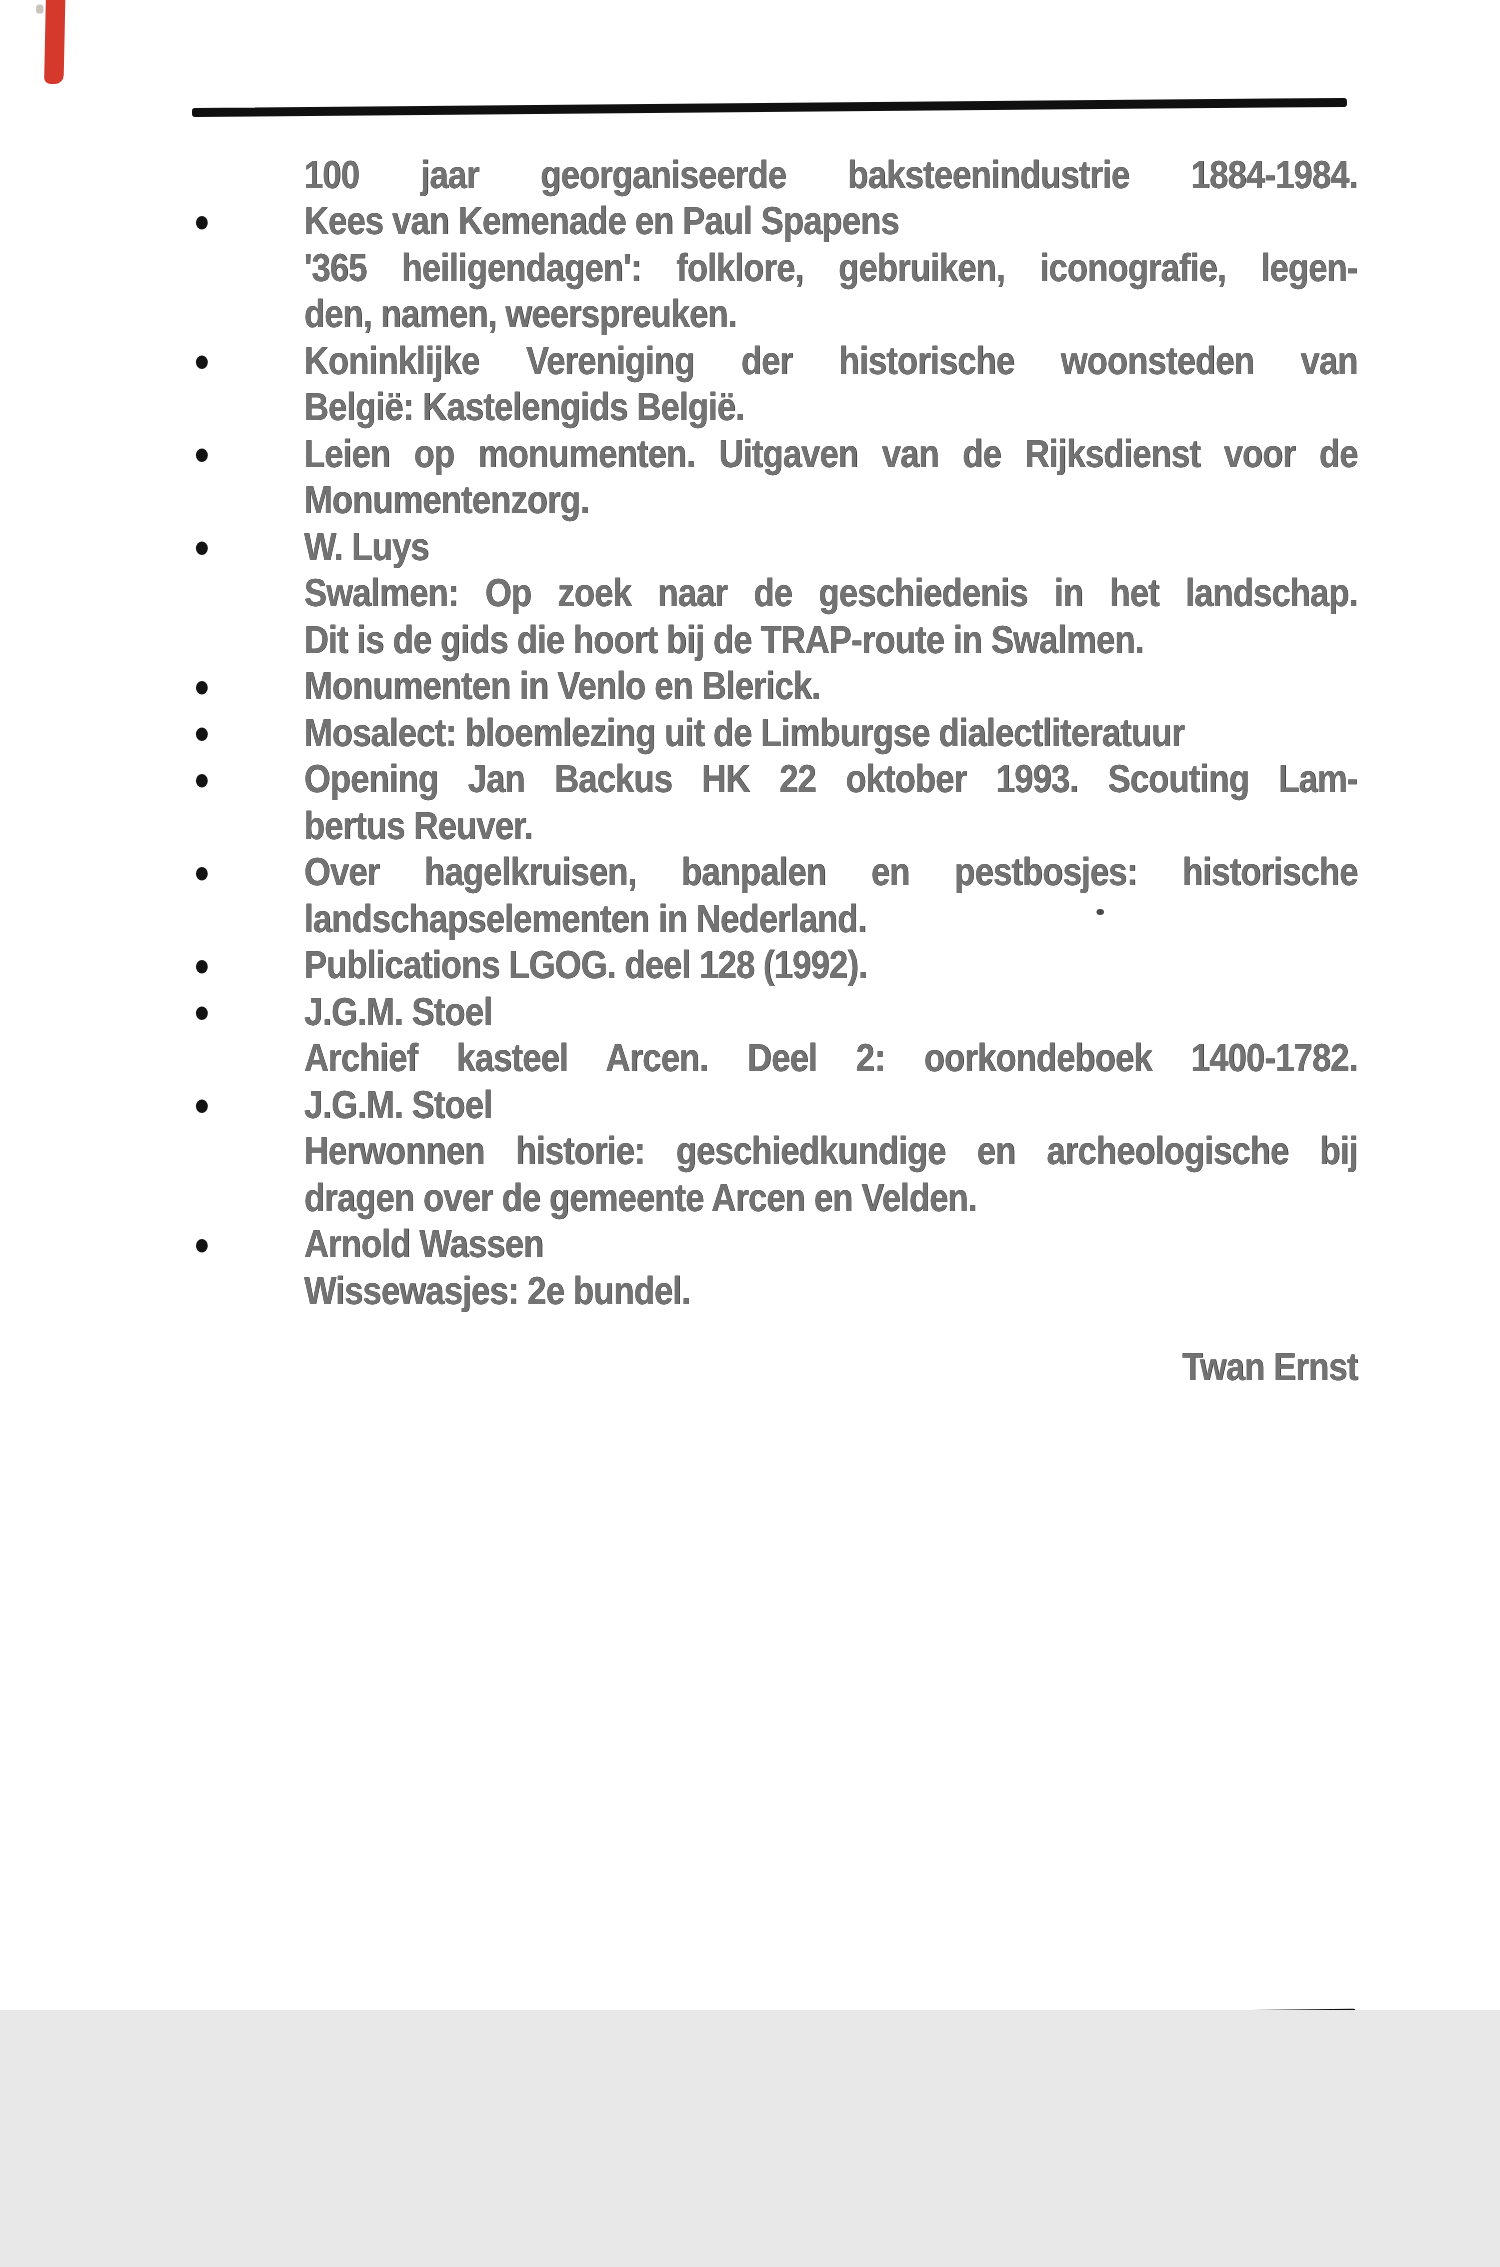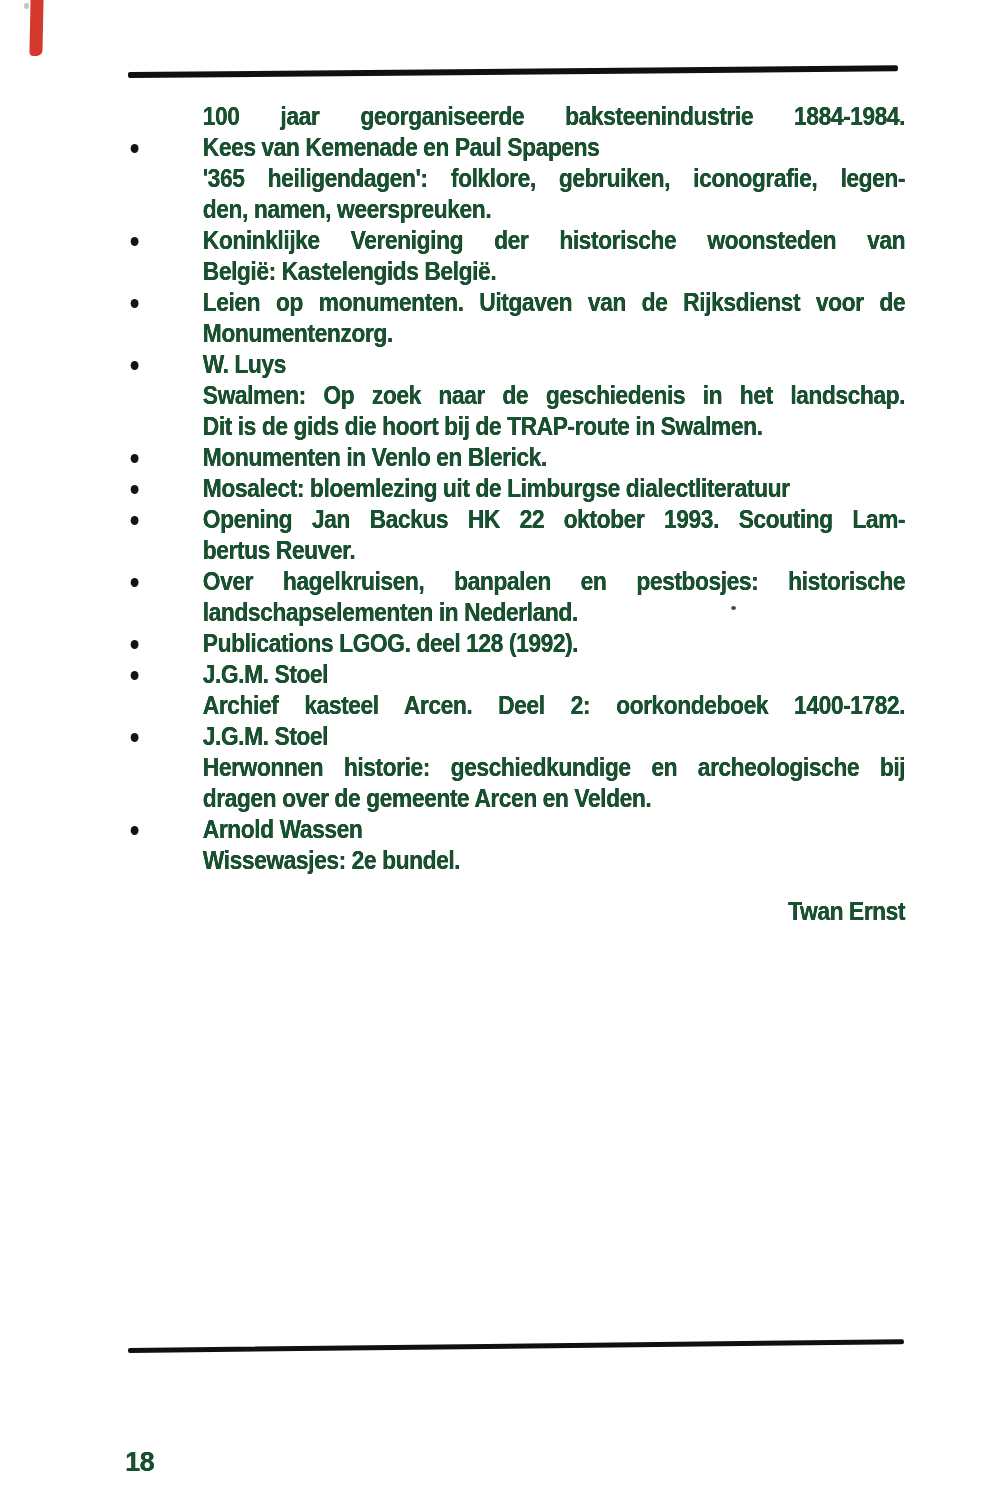--- a/index.html
+++ b/index.html
@@ -1,23 +1,23 @@
 <!DOCTYPE html>
 <html><head>
 <meta charset="utf-8">
 <style>
   html, body { margin: 0; padding: 0; background: #e8e8e8; }
   .canvas {
     position: relative;
     width: 1000px;
-    height: 1511px;
+    height: 1340px;
     background: #ffffff;
     overflow: hidden;
     font-family: "Liberation Sans", "DejaVu Sans", sans-serif;
-    color: #14532d;
+    color: #737373;
   }
 
   
   .red-mark {
     position: absolute;
     left: 30px; top: -3px;
     width: 13px; height: 59px;
     border-radius: 2px 3px 6px 4px;
     transform: rotate(1.2deg);
   }

